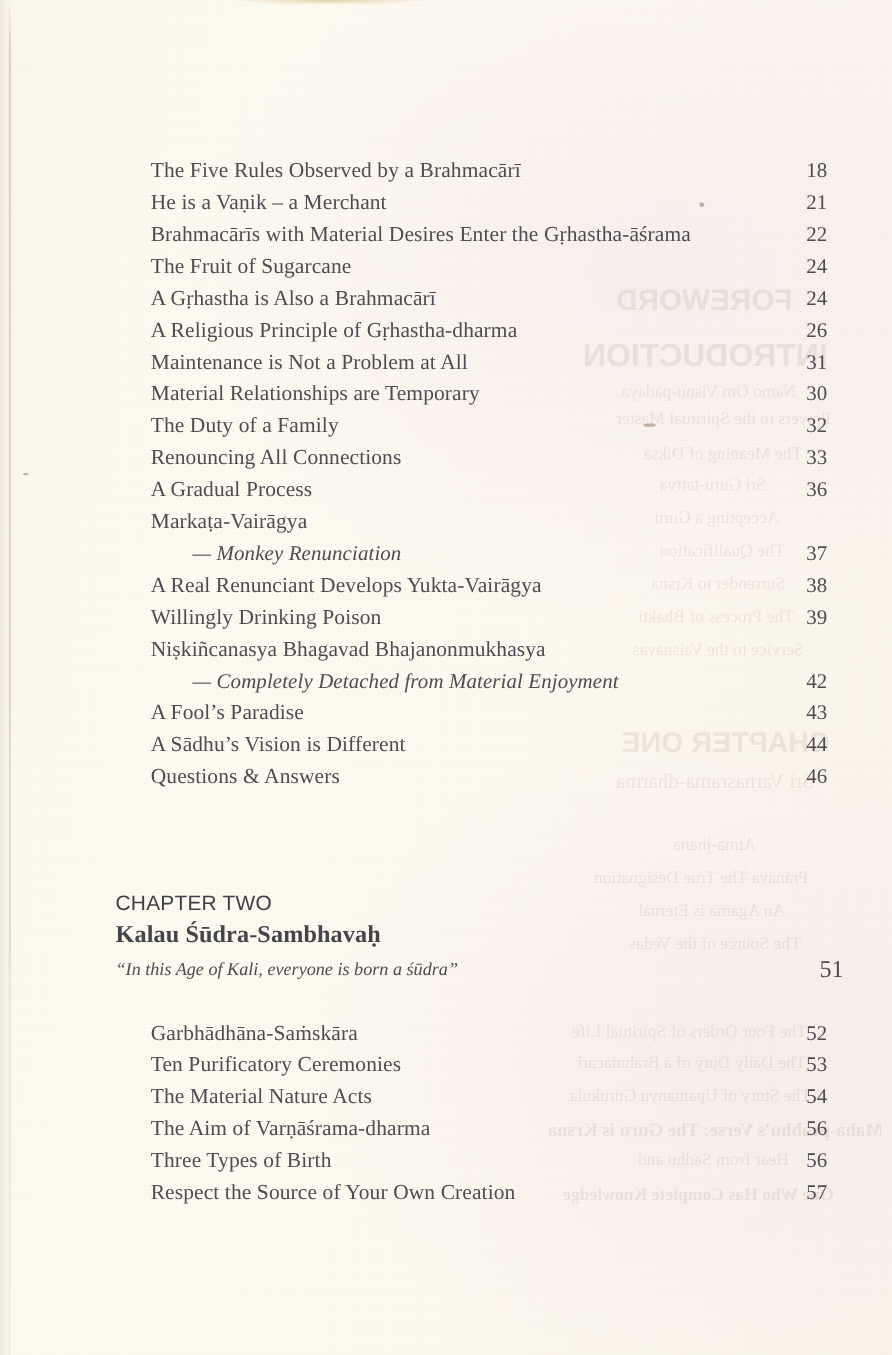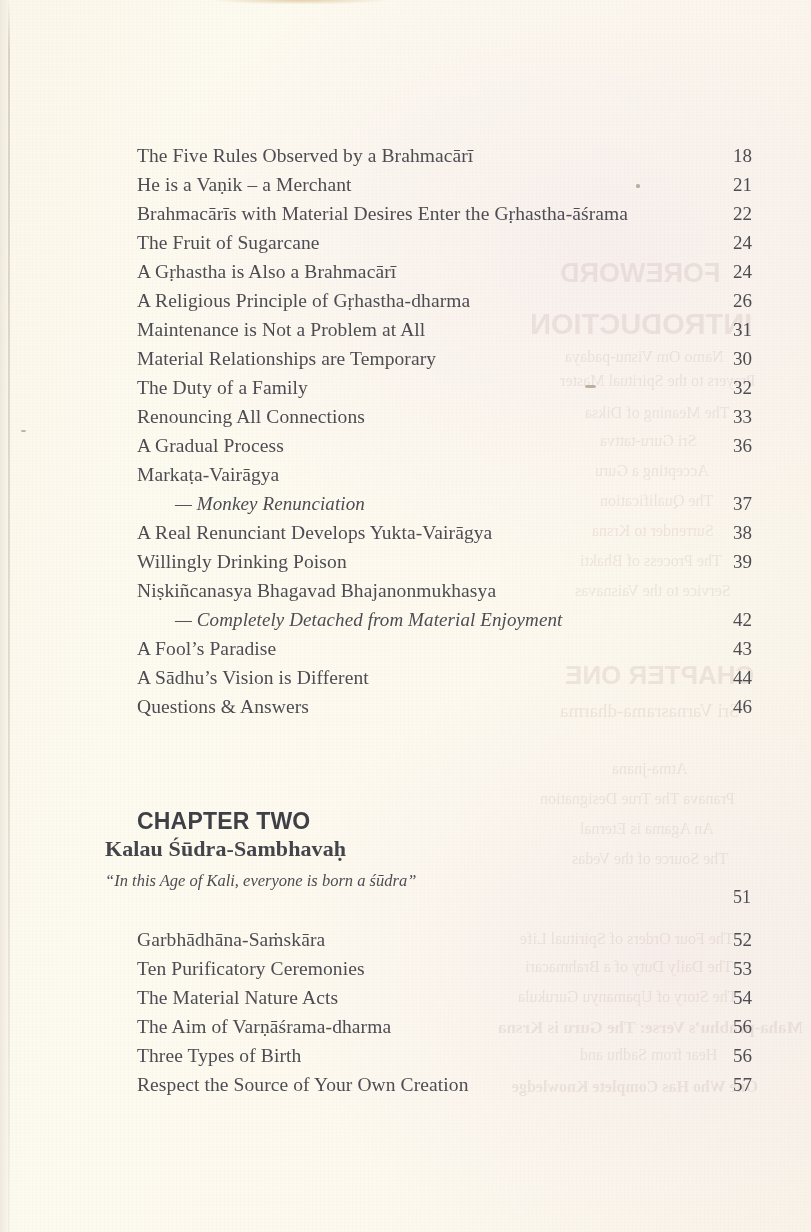--- a/index.html
+++ b/index.html
@@ -113,26 +113,25 @@
   }
 
   #chapter-block {
     position: absolute;
     left: 105px;
     top: 808px;
     width: 662px;
   }
   #chapter-kicker {
     font-family: "Liberation Sans", "DejaVu Sans", sans-serif;
-    font-weight: bold;
-    font-size: 23px;
+    font-weight: normal;
+    font-size: 19px;
     line-height: 27px;
     letter-spacing: .2px;
     color: #3f3f46;
-    margin-left: 32px;
   }
   #chapter-title {
     font-size: 22px;
     line-height: 28px;
     color: #44444b;
     letter-spacing: .1px;
     font-weight: bold;
   }
   #chapter-sub-row {
     position: relative;
@@ -141,23 +140,24 @@
     line-height: 26px;
   }
   #chapter-sub {
     font-style: italic;
     font-size: 16.5px;
     color: #4c4c52;
   }
   #chapter-sub-page {
     position: absolute;
     right: 0;
-    top: 16px;
+    top: 0;
     width: 34px;
-    font-size: 18px;
+    text-align: right;
+    font-size: 22px;
     color: #4c4c52;
   }
 </style>
 </head>
 <body>
 
 <div id="page">
 
   <div id="grain"></div>
   <div id="edge-left"></div>

